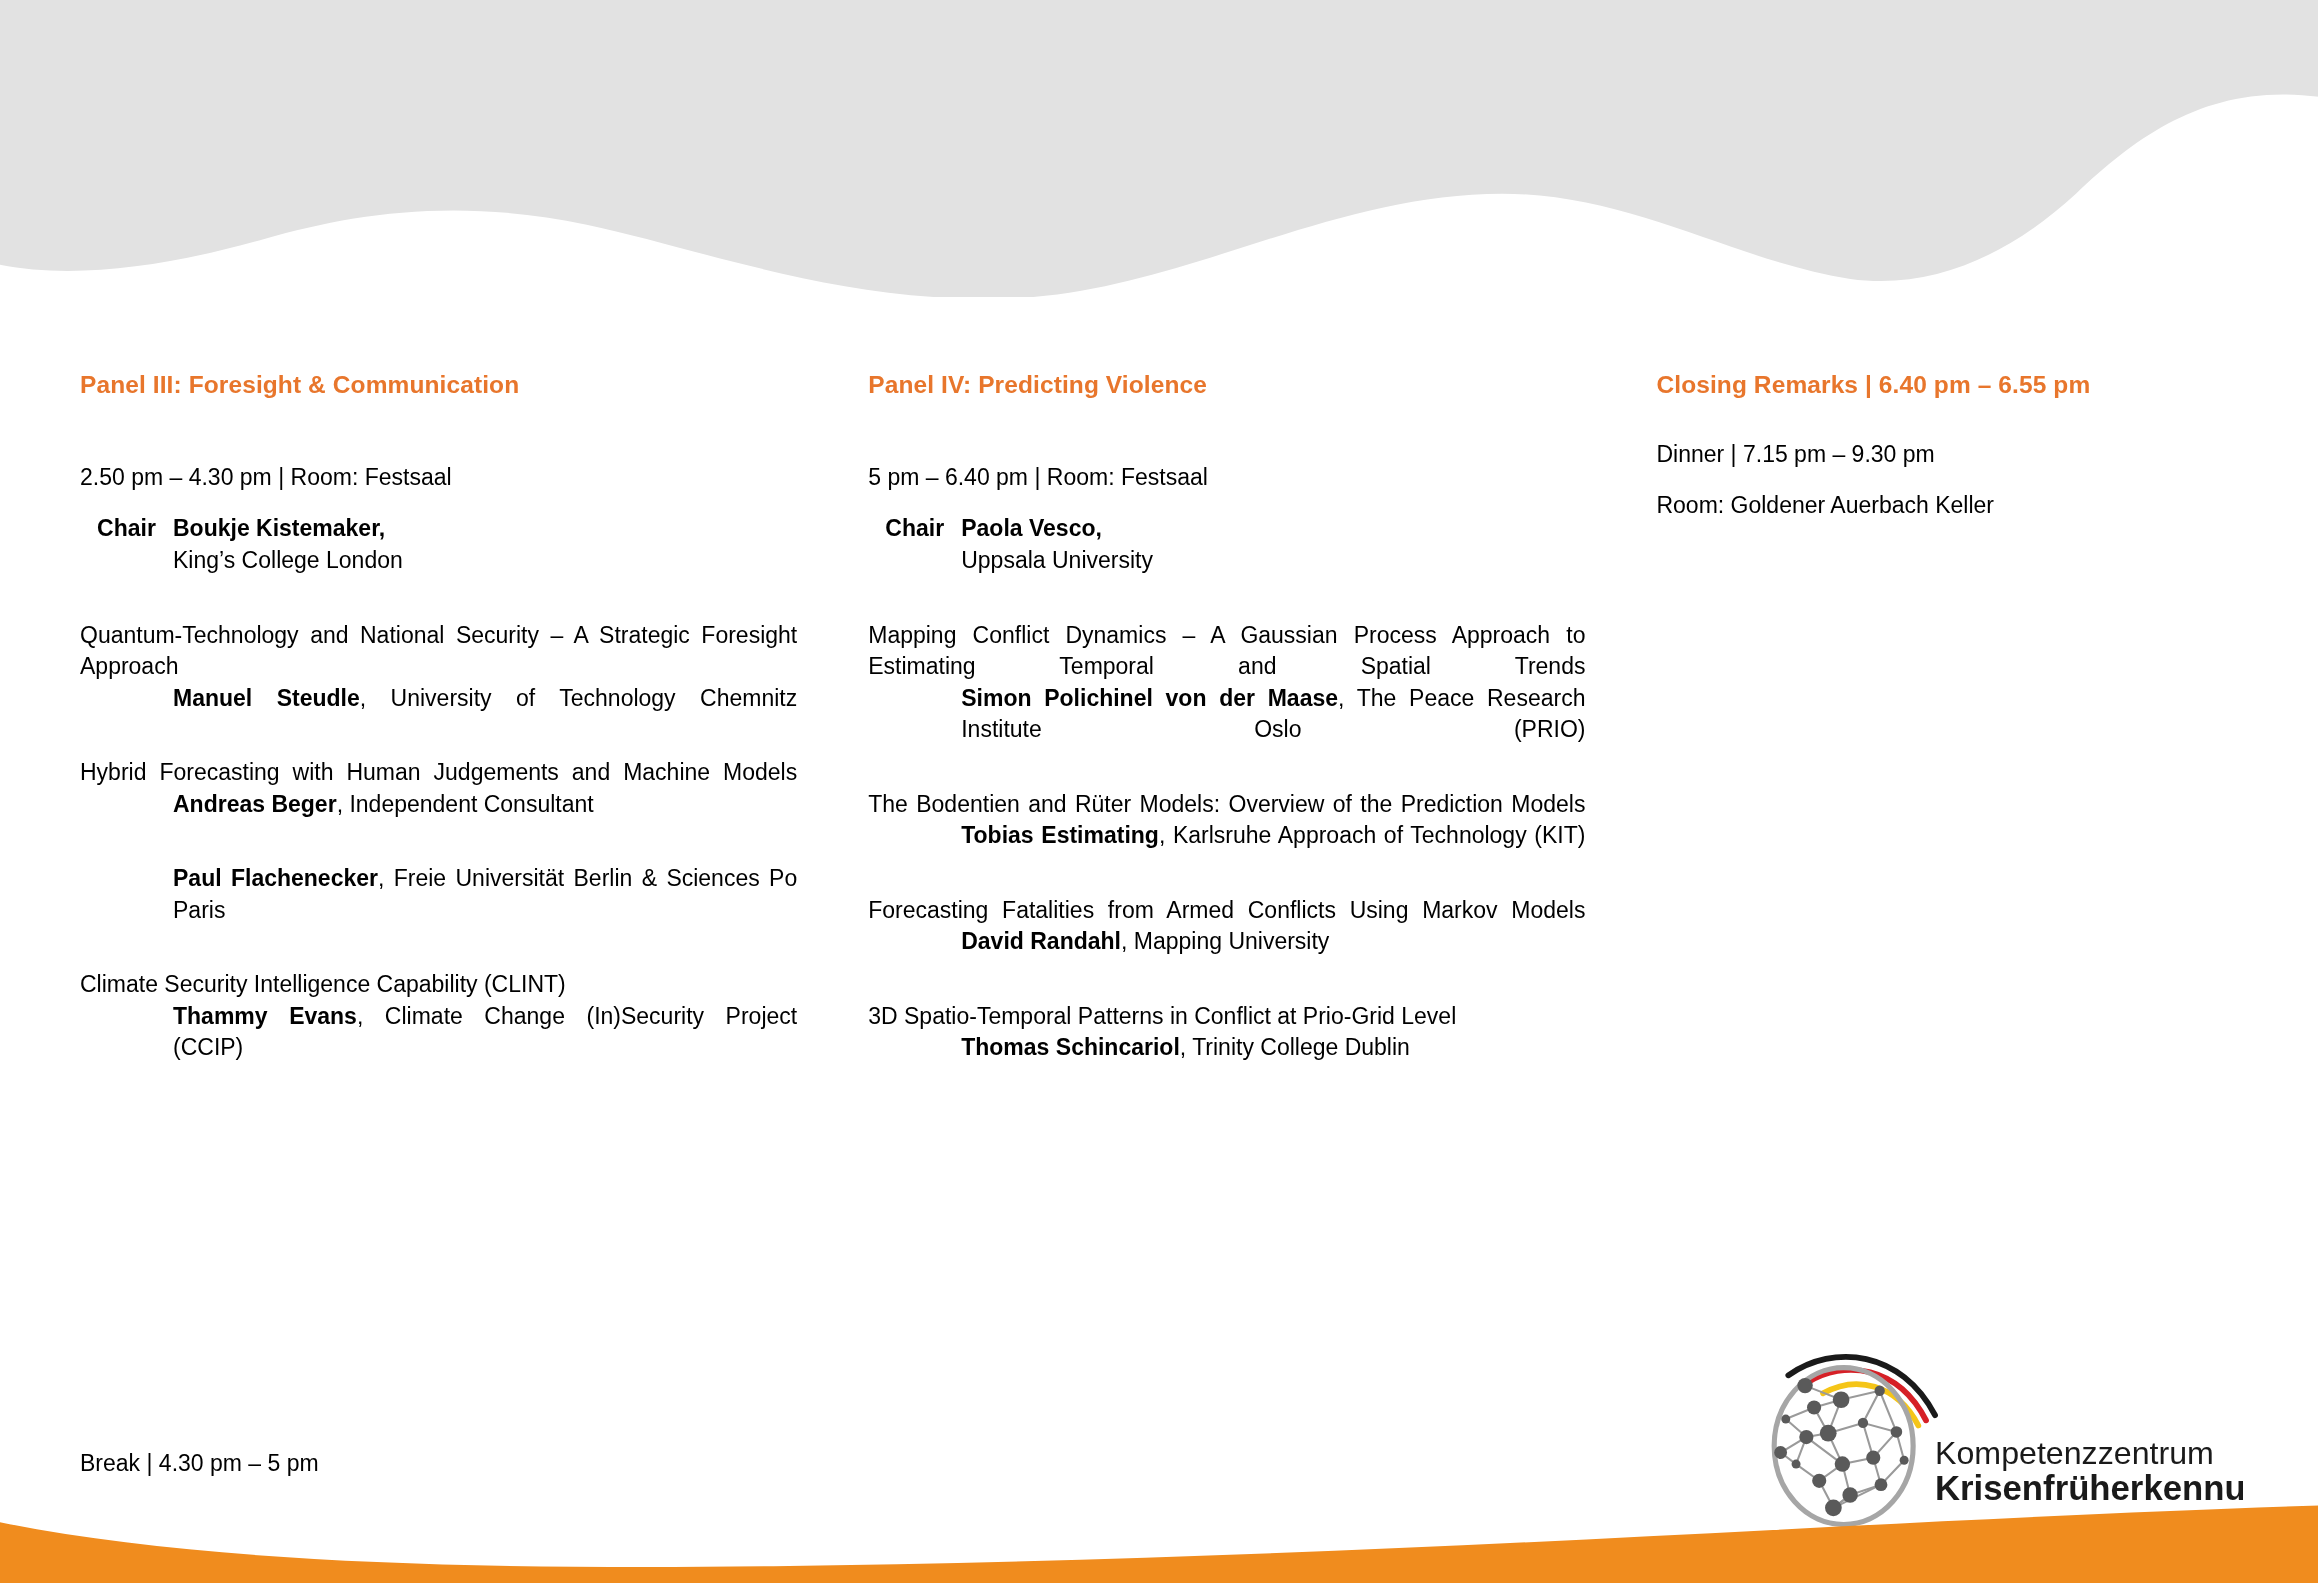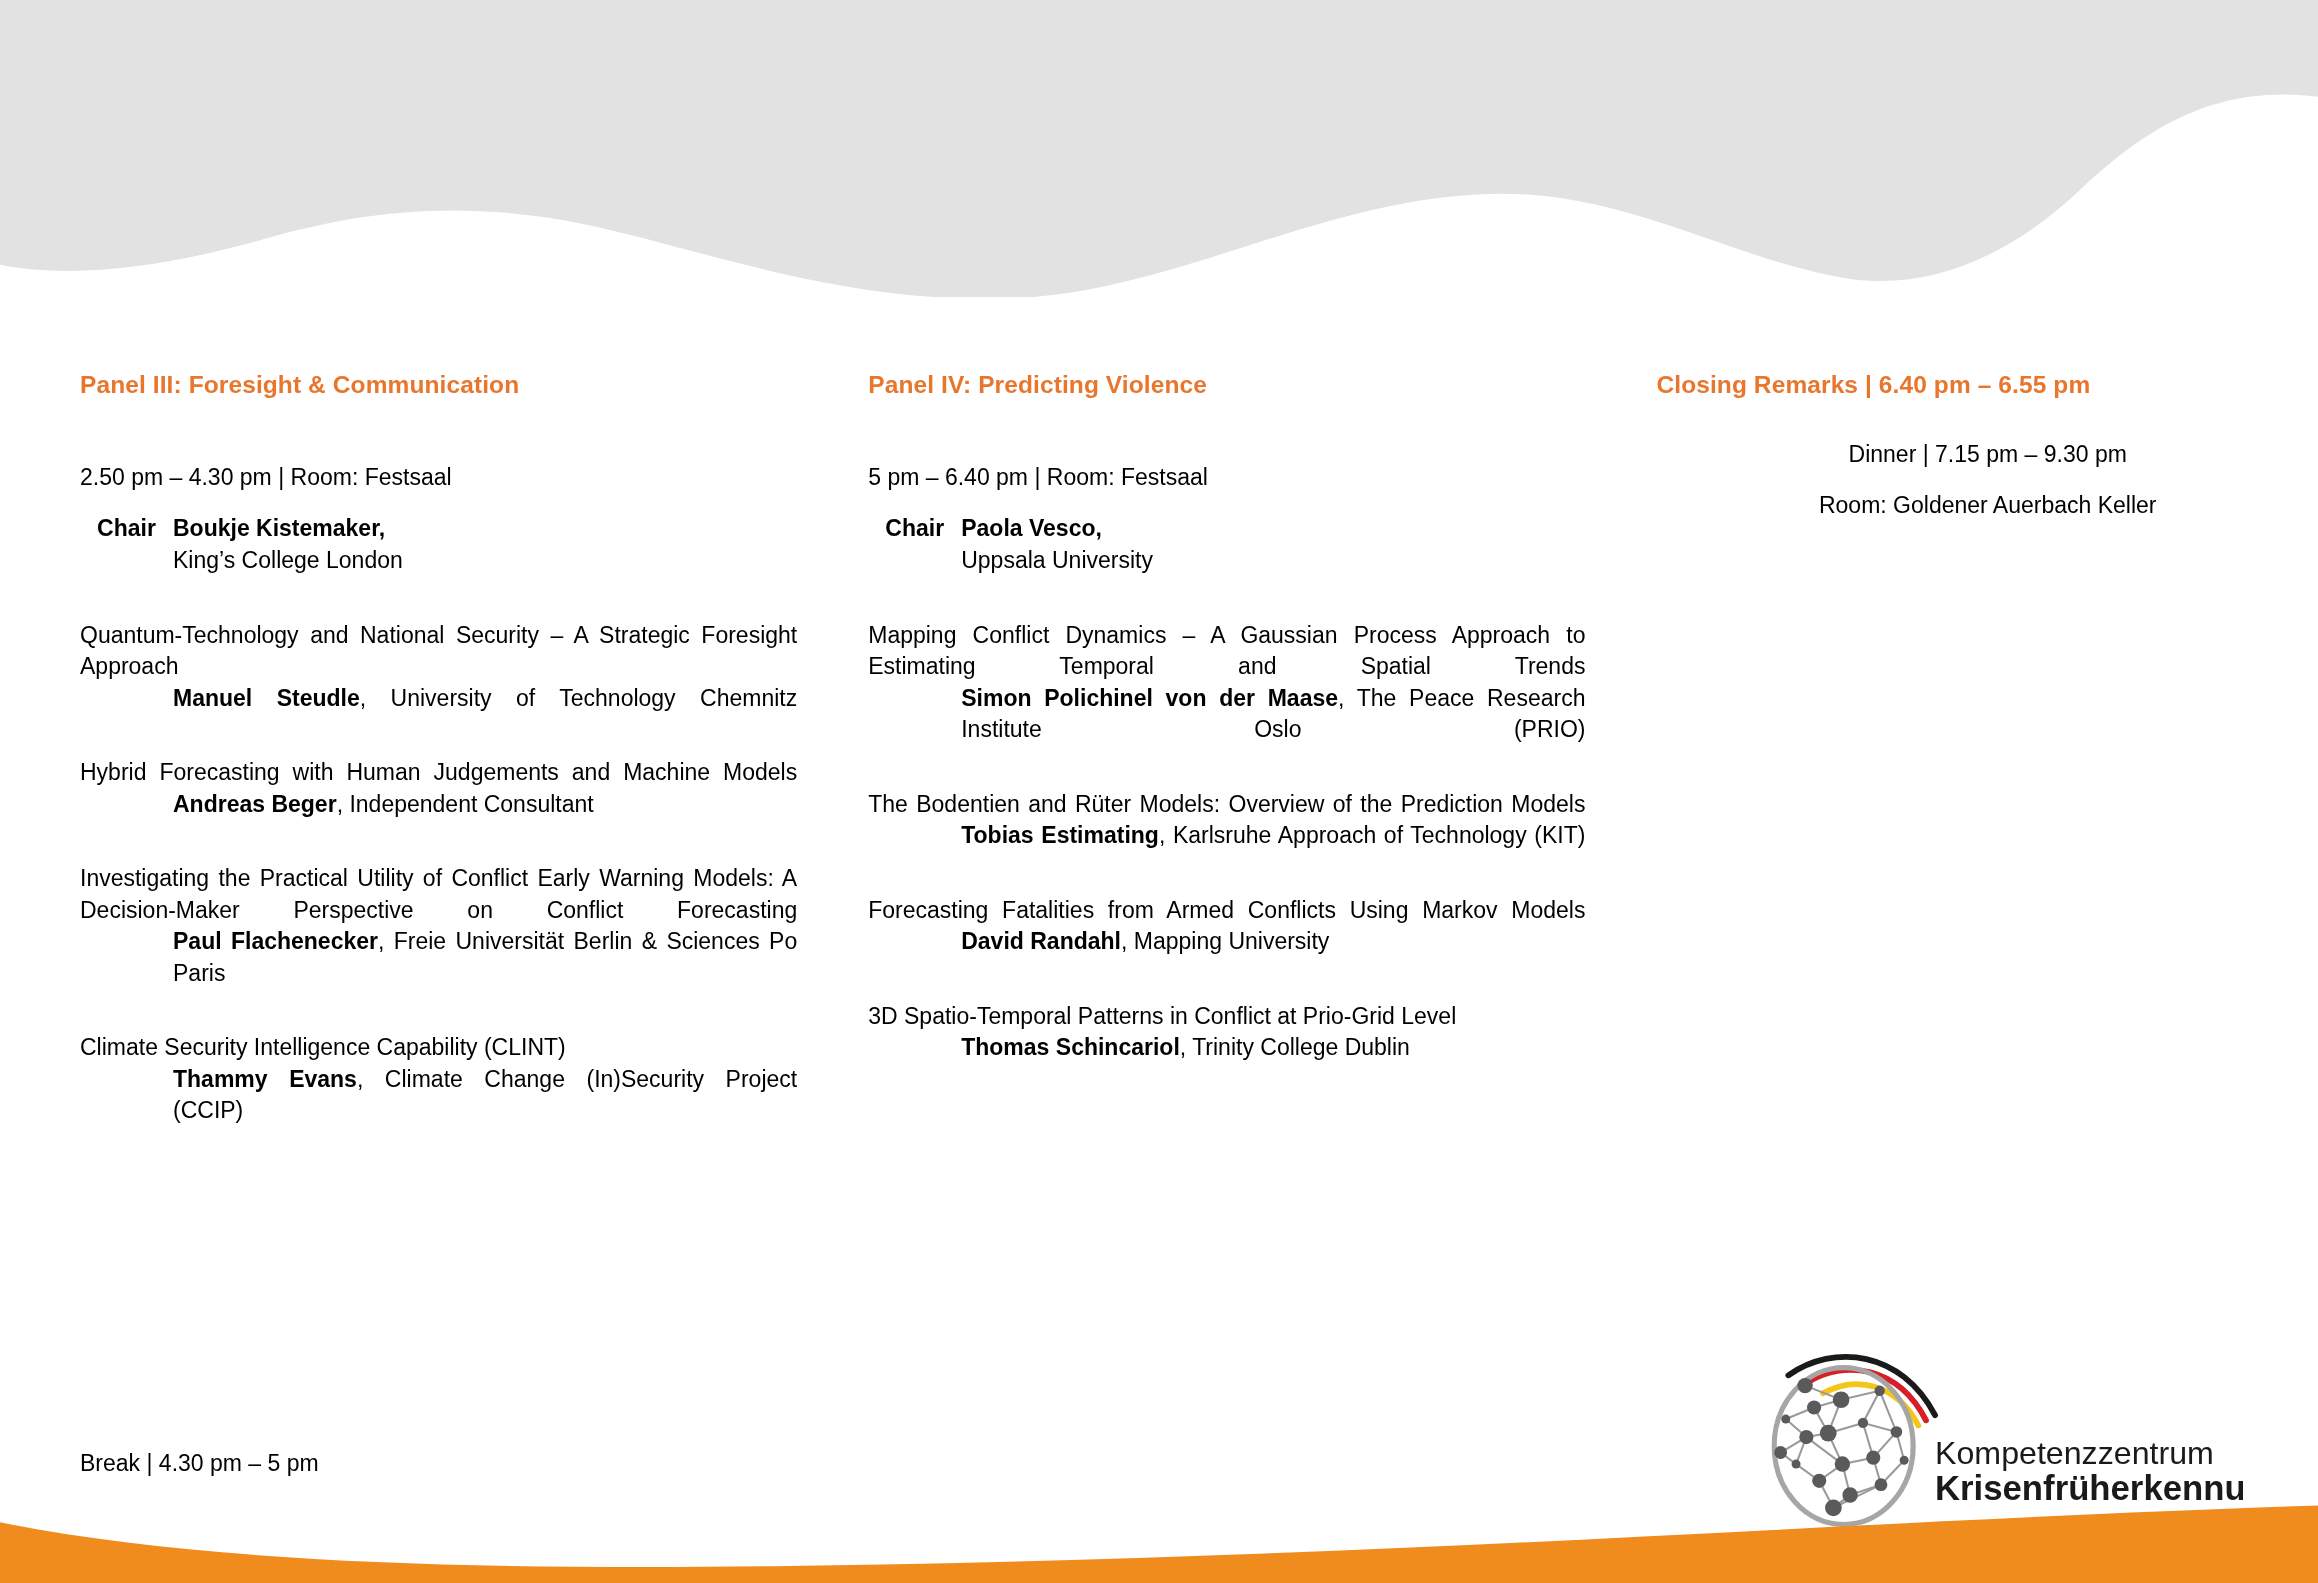--- a/index.html
+++ b/index.html
@@ -104,21 +104,20 @@
 
   
   .justify-all { text-align-last: justify; }
 
   .closing-line {
     font-size: 23px;
     color: #000000;
     line-height: 1.38;
     margin-bottom: 19.3px;
     white-space: nowrap;
-    text-align: center;
   }
 
   
   .break-note {
     position: absolute;
     left: 80px;
     top: 1450px;
     font-size: 23px;
     color: #000000;
     white-space: nowrap;
@@ -175,21 +174,20 @@
         <span class="title justify-all">Quantum-Technology and National Security – A Strategic Foresight Approach</span>
         <span class="speaker-line justify-all"><b>Manuel Steudle</b><span>, University of Technology Chemnitz</span></span>
       </div>
 
       <div class="talk">
         <span class="title justify-all">Hybrid Forecasting with Human Judgements and Machine Models</span>
         <span class="speaker-line"><b>Andreas Beger</b><span>, Independent Consultant</span></span>
       </div>
 
       <div class="talk">
-        <span class="title justify-all">Investigating the Practical Utility of Conflict Early Warning Models: A Decision-Maker Perspective on Conflict Forecasting</span>
         <span class="speaker-line justify-all"><b>Paul Flachenecker</b><span>, Freie Universität Berlin &amp; Sciences Po Paris</span></span>
       </div>
 
       <div class="talk">
         <span class="title">Climate Security Intelligence Capability (CLINT)</span>
         <span class="speaker-line justify-all"><b>Thammy Evans</b><span>, Climate Change (In)Security Project (CCIP)</span></span>
       </div>
     </div>
 
     <div class="col col-2">

